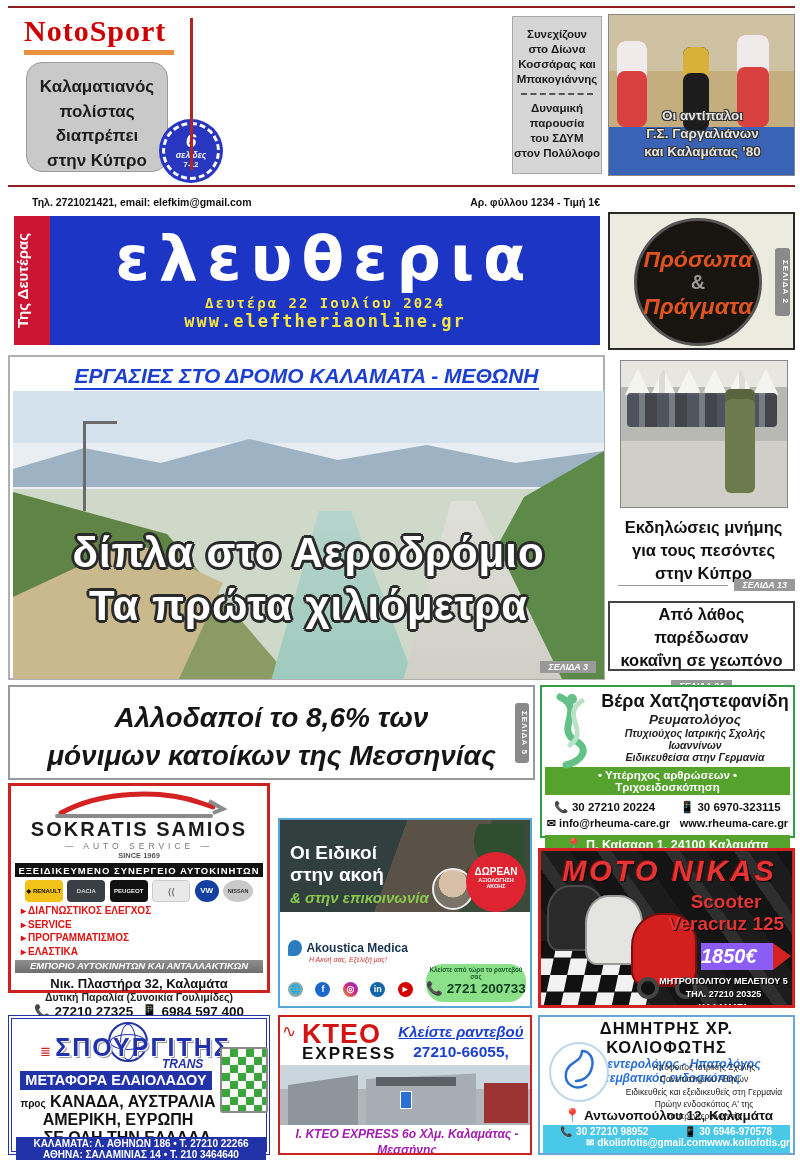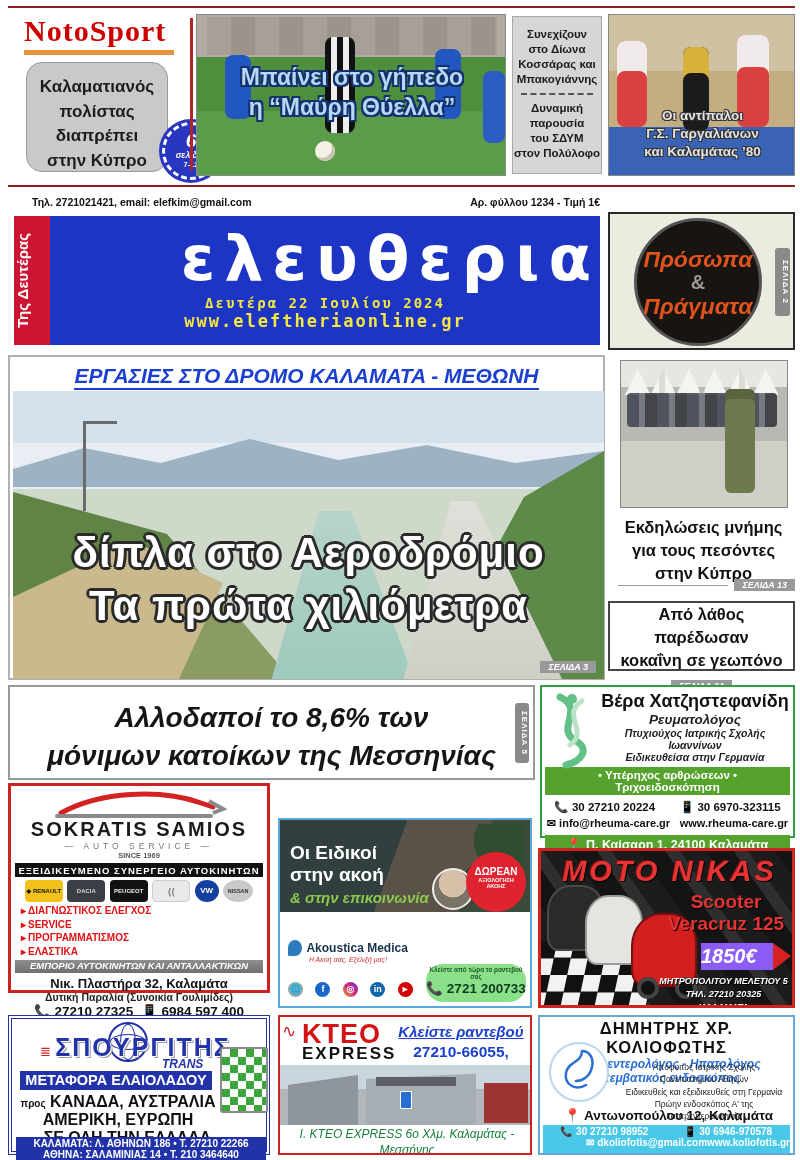--- a/index.html
+++ b/index.html
@@ -22,21 +22,21 @@
   .gray-note { background:#d6d6d6; border:1px solid #a8a8a8; text-align:center; font-weight:bold; font-size:11.5px; color:#1a1a1a; line-height:1.3; padding-top:10px; }
   .dash-div { border-top:2px dashed #555; margin:6px 8px; }
   .cap-gray { color:#e3e3e3; font-weight:bold; text-align:center; font-size:13.5px; line-height:1.35;
               text-shadow:-1px -1px 0 #333,1px -1px 0 #333,-1px 1px 0 #333,1px 1px 0 #333; }
 
   
   .small-bold { font-size:10.5px; font-weight:bold; color:#111; }
   .masthead-blue { background:#1c35c5; }
   .edition-strip { background:#cc1433; color:#fff; font-weight:bold; font-size:15px;
                    writing-mode:vertical-rl; transform:rotate(180deg); text-align:center; }
-  .paper-title { color:#fff; font-weight:bold; font-size:62px; letter-spacing:9px; text-align:right; font-family:"DejaVu Sans", sans-serif; }
+  .paper-title { color:#fff; font-weight:bold; font-size:62px; letter-spacing:9px; text-align:center; font-family:"DejaVu Sans", sans-serif; }
   .m-date { color:#f5e642; font-weight:bold; font-size:14px; letter-spacing:2px; text-align:center; font-family:"DejaVu Sans Mono", monospace; }
   .m-site { color:#f5e642; font-weight:bold; font-size:17px; letter-spacing:2px; text-align:center; font-family:"DejaVu Sans Mono", monospace; }
 
   .prosopa-box { background:#ecebe0; border:2px solid #2a2a2a; }
   .prosopa-circle { background:#181410; border-radius:50%; border:3px solid #555; text-align:center; }
   .prosopa-t { color:#e0531f; font-weight:bold; font-style:italic; font-size:23px; line-height:1.05; }
   .prosopa-amp { color:#9a9a9a; font-weight:bold; font-size:20px; }
   .vtab { background:#8a8a8a; color:#fff; font-weight:bold; font-size:8px; writing-mode:vertical-rl;
           text-align:center; border-radius:3px; letter-spacing:1px; }
 
@@ -74,39 +74,39 @@
   .ak-head em { color:#8bc84e; font-size:15px; }
   .ak-red { background:#e02330; border-radius:50%; color:#fff; text-align:center; font-weight:bold; }
   .social { display:inline-block; width:15px; height:15px; border-radius:50%; margin-right:8px; color:#fff; font-size:9px; font-weight:bold; text-align:center; line-height:15px; }
 
   
   .moto { border:3px solid #d42222; background:#101010; overflow:hidden; }
   .moto-name { color:#e63333; font-weight:bold; font-style:italic; font-size:29px; letter-spacing:3px; text-align:center;
                text-shadow:1px 1px 0 #000, -1px -1px 0 #7a0f0f; }
   .moto-red { color:#e63333; font-weight:bold; font-size:19px; text-shadow:1px 1px 0 #000; text-align:center; }
   .moto-tag { background:#8b5cf6; color:#fff; font-weight:bold; font-style:italic; font-size:20px; text-align:left; line-height:27px; }
-  .moto-addr { color:#fff; font-weight:bold; font-style:italic; font-size:9px; text-align:center; text-shadow:1px 1px 0 #000; line-height:1.45; }
+  .moto-addr { color:#fff; font-weight:bold; font-size:9px; text-align:center; text-shadow:1px 1px 0 #000; line-height:1.45; }
   .checker { background:repeating-conic-gradient(#f2f2f2 0% 25%, #111 0% 50%) 0 0/34px 34px; }
 
   
   .spour { border:4px double #2233aa; }
   .spour-name { color:#2233aa; font-weight:bold; font-size:25px; letter-spacing:2px; text-shadow:1px 1px 0 #fff,2px 2px 0 #99a; }
   .bluebar { background:#2233aa; color:#fff; font-weight:bold; text-align:center; }
   .dest { font-weight:bold; font-size:16px; color:#111; }
   .dest small { font-size:10px; }
   .globe { border:2.5px solid #2233aa; border-radius:50%; position:relative; }
   .globe:before, .globe:after { content:""; position:absolute; border:1.5px solid #2233aa; border-radius:50%; }
   .globe:before { inset:0 28%; } .globe:after { inset:28% 0; }
 
   
   .kteo { border:2px solid #cc2222; }
   .kteo-red { color:#d41414; font-weight:bold; font-size:27px; letter-spacing:1px; }
   .kteo-black { color:#111; font-weight:bold; font-size:17px; letter-spacing:2px; }
   .kteo-blue { color:#1b3fd0; font-weight:bold; }
-  .kteo-foot { color:#15803d; font-weight:normal; font-style:italic; text-align:center; font-size:12px; line-height:1.3; }
+  .kteo-foot { color:#a21caf; font-weight:bold; font-style:italic; text-align:center; font-size:12px; line-height:1.3; }
 
   
   .kol { border:2px solid #6aa7d8; }
   .kol-name { font-weight:bold; font-size:16.5px; color:#111; text-align:center; letter-spacing:1px; }
   .kol-spec { color:#2a6fd4; font-weight:bold; font-style:italic; font-size:12px; text-align:center; line-height:1.2; }
   .kol-cred { font-size:8.5px; color:#222; text-align:center; line-height:1.45; }
   .cyanbar { background:#49c8e8; color:#fff; font-weight:bold; font-size:10px; }
 </style>
 </head>
 <body>
@@ -129,33 +129,20 @@
   </div>
 
   <div class="abs starburst" style="left:162px;top:122px;width:58px;height:58px;padding-top:6px;">
     <div style="font-size:19px;font-style:italic;line-height:1;">6</div>
     <div style="font-size:8.5px;font-style:italic;">σελίδες</div>
     <div style="font-size:7.5px;">7-12</div>
   </div>
 
   <div class="abs" style="left:190px;top:18px;width:3px;height:152px;background:#b32424;"></div>
 
-  <div class="abs photo-frame" style="left:196px;top:14px;width:310px;height:162px;">
-    <div class="abs" style="inset:0;background:linear-gradient(#b3aba2 0 26%, #4e8f3e 26% 60%, #5a9c49 60% 100%);"></div>
-    <div class="abs" style="left:10px;top:2px;width:290px;height:38px;background:repeating-linear-gradient(90deg,#a09890 0 24px,#8d857d 24px 48px);opacity:.6;"></div>
-    <div class="abs" style="left:28px;top:40px;width:26px;height:64px;background:#2357c0;border-radius:8px;"></div>
-    <div class="abs" style="left:238px;top:34px;width:26px;height:70px;background:#2357c0;border-radius:8px;"></div>
-    <div class="abs" style="left:286px;top:56px;width:22px;height:72px;background:#2a5cc4;border-radius:8px;"></div>
-    <div class="abs" style="left:128px;top:22px;width:30px;height:96px;background:repeating-linear-gradient(90deg,#111 0 6px,#eee 6px 12px);border-radius:8px;"></div>
-    <div class="abs" style="left:118px;top:126px;width:20px;height:20px;background:#f4f1e6;border-radius:50%;box-shadow:inset -3px -3px 0 #c9c4ae;"></div>
-    <div class="abs cap-blue" style="left:0;top:48px;width:310px;font-size:23px;line-height:1.3;">
-      <div>Μπαίνει στο γήπεδο</div>
-      <div>η “Μαύρη Θύελλα”</div>
-    </div>
-  </div>
 
   <div class="abs gray-note" style="left:512px;top:16px;width:90px;height:158px;">
     <div>Συνεχίζουν</div>
     <div>στο Δίωνα</div>
     <div>Κοσσάρας και</div>
     <div>Μπακογιάννης</div>
     <div class="dash-div"></div>
     <div>Δυναμική</div>
     <div>παρουσία</div>
     <div>του ΣΔΥΜ</div>

